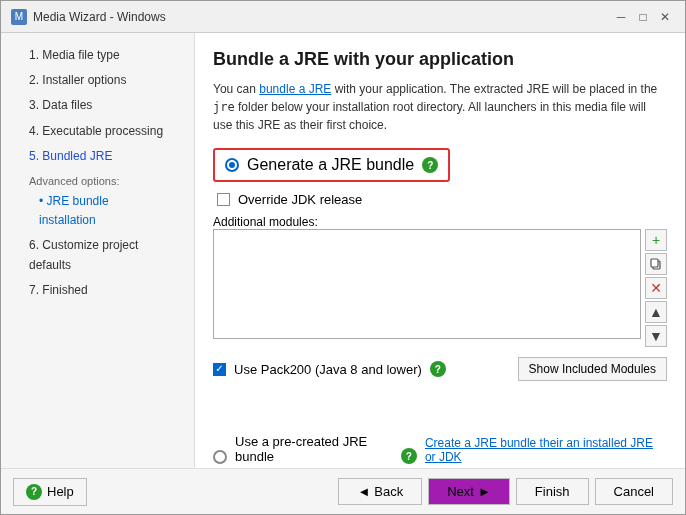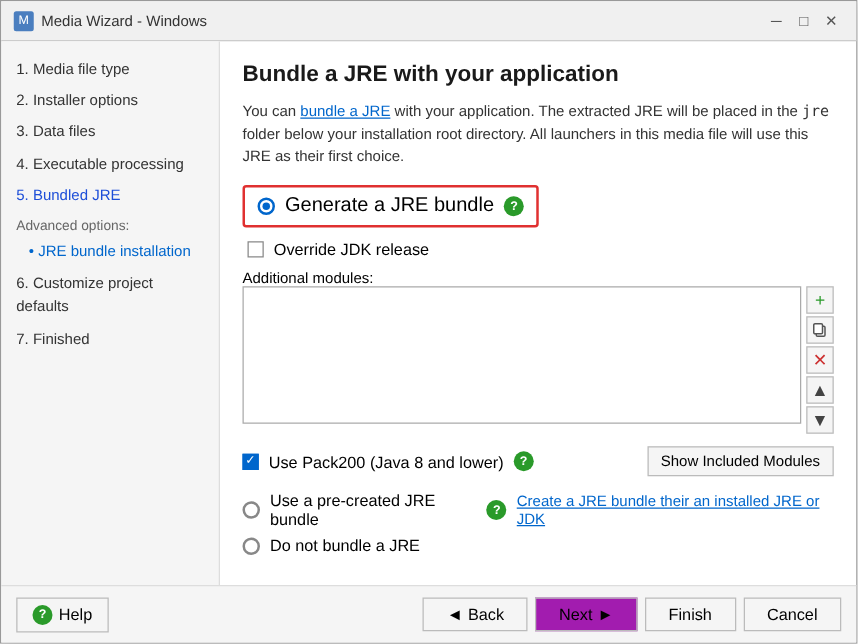--- a/index.html
+++ b/index.html
@@ -68,24 +68,24 @@
       font-size: 12px;
       color: #555;
     }
 
     .content {
       display: flex;
       flex: 1;
       overflow: hidden;
     }
     .sidebar {
-      width: 175px;
+      width: 194px;
       background: #f5f5f5;
       border-right: 1px solid #ddd;
-      padding: 10px 0;
+      padding: 10px 16px;
       flex-shrink: 0;
     }
     .sidebar-item {
       padding: 3px 12px;
       font-size: 12px;
       color: #333;
       cursor: pointer;
       line-height: 1.6;
     }
     .sidebar-item.active {
@@ -271,23 +271,24 @@
       margin-left: auto;
       padding: 4px 10px;
       border: 1px solid #bbb;
       background: #f5f5f5;
       cursor: pointer;
       font-size: 12px;
     }
 
     .precreated-row {
       display: flex;
-      align-items: center;
+      align-items: flex-end;
       gap: 8px;
       margin-bottom: 6px;
+      margin-top: 41px;
     }
     .precreated-link {
       color: #0066cc;
       text-decoration: underline;
       font-size: 12px;
       cursor: pointer;
     }
     .dropdown-row {
       padding-left: 26px;
       margin-bottom: 10px;

